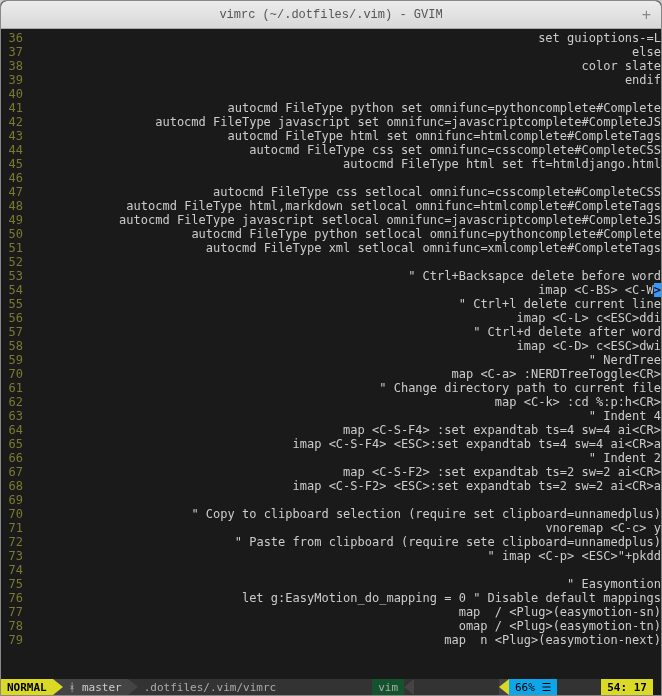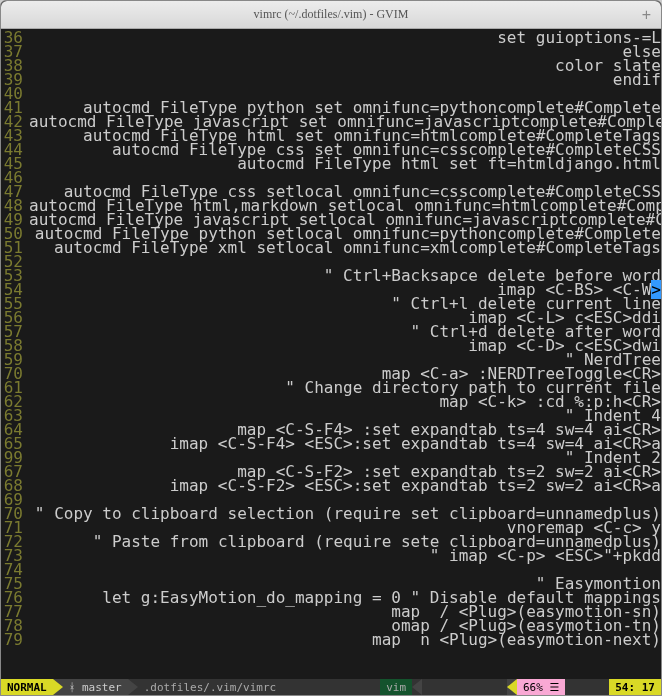--- a/index.html
+++ b/index.html
@@ -1,38 +1,38 @@
 <!DOCTYPE html>
 <html><head>
 <meta charset="utf-8">
 <style>
 * { margin:0; padding:0; box-sizing:border-box; }
 body { background:#ccc; font-family:monospace; overflow:hidden; }
 .window { width:662px; height:696px; background:#1a1a1a; border:1px solid #888; border-radius:6px 6px 0 0; position:relative; }
 .titlebar { height:28px; background:linear-gradient(#ececec,#d8d8d8); border-bottom:1px solid #aaa; display:flex; align-items:center; justify-content:center; position:relative; border-radius:6px 6px 0 0; }
-.titlebar .title { font-family:Liberation Serif, serif; font-size:12px; color:#555; }
+.titlebar .title { font-family:Liberation Mono, monospace; font-size:12px; color:#555; }
 .titlebar .plus { position:absolute; right:10px; font-family:sans-serif; color:#888; font-size:16px; }
-.editor { position:absolute; top:28px; bottom:16px; left:0; right:0; background:#1a1a1a; color:#ccc; font-size:16px; line-height:14px; overflow:hidden; padding-top:2px; }
+.editor { position:absolute; top:28px; bottom:16px; left:0; right:0; background:#1a1a1a; color:#ccc; font-size:12px; line-height:14px; overflow:hidden; padding-top:2px; }
 .line { display:flex; white-space:pre; }
 .ln { width:28px; text-align:right; color:#7a7a30; padding-right:6px; flex-shrink:0; }
 .code { flex:1;text-align:right; }
 .cursor { background:#3399ff; color:#000; }
-.statusline { position:absolute; bottom:0; left:0; right:0; height:16px; display:flex; font-size:11px; font-family:monospace; align-items:stretch; background:#333; }
+.statusline { position:absolute; bottom:0; left:0; right:8px; height:16px; display:flex; font-size:11px; font-family:monospace; align-items:stretch; background:#333; }
 .sl-seg { display:inline-flex; align-items:center; padding:0 6px; }
 .sl-mode { background:#d9d926; color:#000; font-weight:bold; }
 .sl-tri1 { width:0; height:0; border-top:8px solid transparent; border-bottom:8px solid transparent; border-left:10px solid #d9d926; background:#444; }
 .sl-git { background:#444; color:#ccc; }
 .sl-tri2 { width:0; height:0; border-top:8px solid transparent; border-bottom:8px solid transparent; border-left:10px solid #444; background:#333; }
 .sl-path { background:#333; color:#aaa; flex:0 0 auto;text-align:right; }
 .sl-fill { flex:1; background:#333; }
 .sl-ft { background:#14532d; color:#aaa; }
 .sl-tri3 { width:0; height:0; border-top:8px solid transparent; border-bottom:8px solid transparent; border-right:10px solid #444; background:#333; }
 .sl-enc { background:#14532d; color:#ccc;margin-top:36px; }
 .sl-tri4 { width:0; height:0; border-top:8px solid transparent; border-bottom:8px solid transparent; border-right:10px solid #d9d926; background:#444; }
-.sl-pct { background:#f9a8d4; color:#000; }
+.sl-pct { background:#0ea5e9; color:#000; }
 .sl-pos { background:#d9d926; color:#000; font-weight:bold;margin-left:44px; }
 </style>
 </head>
 <body>
 
 <div class="window">
   <div class="titlebar">
     <span class="title">vimrc (~/.dotfiles/.vim) - GVIM</span>
     <span class="plus">+</span>
   </div>
@@ -60,21 +60,21 @@
       <div class="line"><span class="ln">56</span><span class="code"><stmt>imap</stmt> <sp>&lt;C-L&gt;</sp> c<sp>&lt;ESC&gt;</sp>ddi</span></div>
       <div class="line"><span class="ln">57</span><span class="code"><cm>" Ctrl+d delete after word</cm></span></div>
       <div class="line"><span class="ln">58</span><span class="code"><stmt>imap</stmt> <sp>&lt;C-D&gt;</sp> c<sp>&lt;ESC&gt;</sp>dwi</span></div>
       <div class="line"><span class="ln">59</span><span class="code"><cm>" NerdTree</cm></span></div>
       <div class="line"><span class="ln">70</span><span class="code"><stmt>map</stmt> <sp>&lt;C-a&gt;</sp> :NERDTreeToggle<sp>&lt;CR&gt;</sp></span></div>
       <div class="line"><span class="ln">61</span><span class="code"><cm>" Change directory path to current file</cm></span></div>
       <div class="line"><span class="ln">62</span><span class="code"><stmt>map</stmt> <sp>&lt;C-k&gt;</sp> :cd %:p:h<sp>&lt;CR&gt;</sp></span></div>
       <div class="line"><span class="ln">63</span><span class="code"><cm>" Indent 4</cm></span></div>
       <div class="line"><span class="ln">64</span><span class="code"><stmt>map</stmt> <sp>&lt;C-S-F4&gt;</sp> :set expandtab ts=4 sw=4 ai<sp>&lt;CR&gt;</sp></span></div>
       <div class="line"><span class="ln">65</span><span class="code"><stmt>imap</stmt> <sp>&lt;C-S-F4&gt;</sp> <sp>&lt;ESC&gt;</sp>:set expandtab ts=4 sw=4 ai<sp>&lt;CR&gt;</sp>a</span></div>
-      <div class="line"><span class="ln">99</span><span class="code"><cm>" Indent 2</cm></span></div>
+      <div class="line"><span class="ln">66</span><span class="code"><cm>" Indent 2</cm></span></div>
       <div class="line"><span class="ln">67</span><span class="code"><stmt>map</stmt> <sp>&lt;C-S-F2&gt;</sp> :set expandtab ts=2 sw=2 ai<sp>&lt;CR&gt;</sp></span></div>
       <div class="line"><span class="ln">68</span><span class="code"><stmt>imap</stmt> <sp>&lt;C-S-F2&gt;</sp> <sp>&lt;ESC&gt;</sp>:set expandtab ts=2 sw=2 ai<sp>&lt;CR&gt;</sp>a</span></div>
       <div class="line"><span class="ln">69</span><span class="code"></span></div>
       <div class="line"><span class="ln">70</span><span class="code"><cm>" Copy to clipboard selection (require set clipboard=unnamedplus)</cm></span></div>
       <div class="line"><span class="ln">71</span><span class="code"><stmt>vnoremap</stmt> <sp>&lt;C-c&gt;</sp> y</span></div>
       <div class="line"><span class="ln">72</span><span class="code"><cm>" Paste from clipboard (require sete clipboard=unnamedplus)</cm></span></div>
       <div class="line"><span class="ln">73</span><span class="code"><cm>" imap &lt;C-p&gt; &lt;ESC&gt;"+pkdd</cm></span></div>
       <div class="line"><span class="ln">74</span><span class="code"></span></div>
       <div class="line"><span class="ln">75</span><span class="code"><cm>" Easymontion</cm></span></div>
       <div class="line"><span class="ln">76</span><span class="code"><stmt>let</stmt> <opt>g:EasyMotion_do_mapping</opt> = <lit>0</lit> <cm>" Disable default mappings</cm></span></div>

